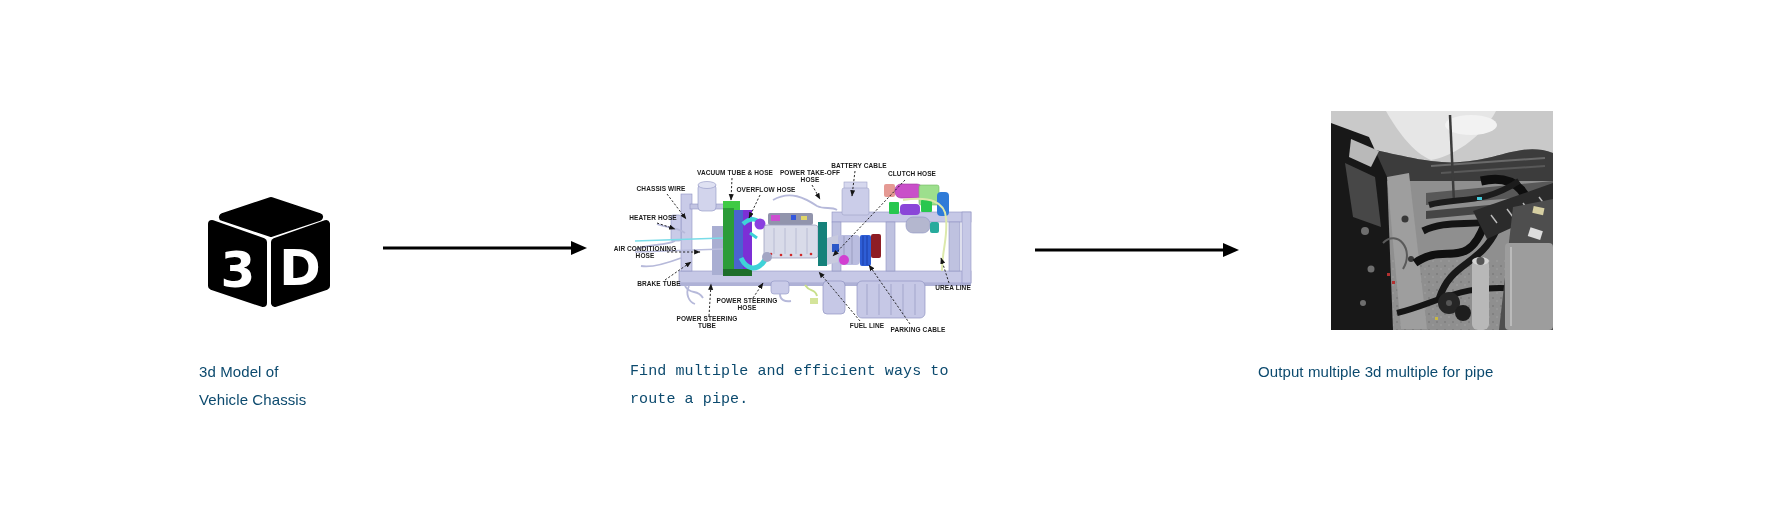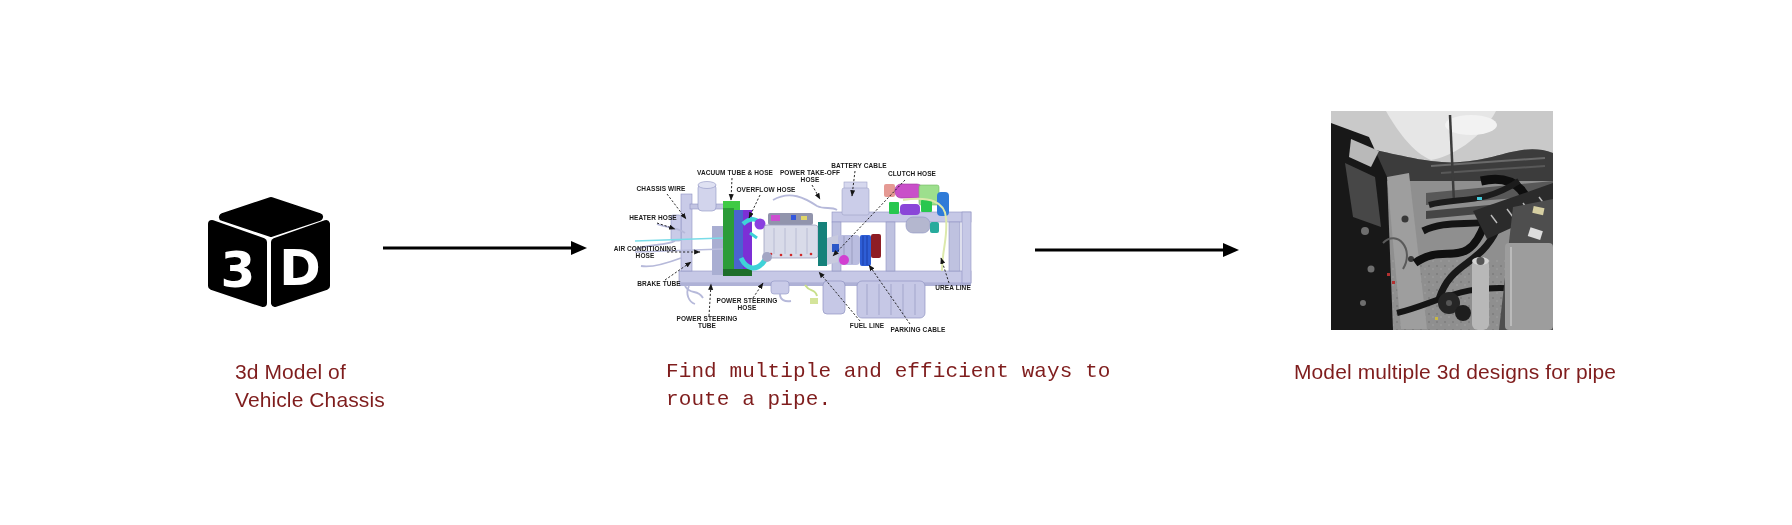--- a/index.html
+++ b/index.html
@@ -1,22 +1,22 @@
 <!DOCTYPE html>
 <html><head>
 <meta charset="utf-8">
 <style>
   html,body{margin:0;padding:0;background:#ffffff;}
   .canvas{
     position:relative;width:1792px;height:525px;background:#ffffff;overflow:hidden;
     font-family:"Liberation Sans", sans-serif;color:#17181c;
   }
   .caption{
-    position:absolute;font-size:21px;line-height:28px;color:#7f1d1d;
-    white-space:pre-line;letter-spacing:0.1px;margin-left:36px;
+    position:absolute;font-size:15px;line-height:28px;color:#0c4a6e;
+    white-space:pre-line;letter-spacing:0.1px;
   }
   .diagram{position:absolute;left:605px;top:138px;width:390px;height:212px;}
   .chassis-art{position:absolute;left:0;top:0;width:390px;height:212px;}
   .dlabel{
     position:absolute;transform:translateX(-50%);
     font-size:6.5px;line-height:7px;font-weight:700;color:#1b1b1b;
     white-space:pre-line;text-align:center;letter-spacing:0.1px;
   }
   .cube-svg{position:absolute;left:205px;top:193px;width:128px;height:118px;}
   .cube-letter{
@@ -261,15 +261,15 @@
     <circle cx="132" cy="202" r="8" fill="#1e1e1e"></circle>
     <circle cx="118" cy="192" r="3" fill="#555"></circle>
 
     <rect x="56" y="162" width="3" height="3" fill="#b23030"></rect>
     <rect x="61" y="170" width="3" height="3" fill="#b23030"></rect>
     <rect x="146" y="86" width="5" height="3" fill="#43c8d8"></rect>
     <rect x="104" y="206" width="3" height="3" fill="#c8b844"></rect>
     <rect x="198" y="118" width="13" height="9" fill="#dddddd" transform="rotate(18 204 122)"></rect>
     <rect x="202" y="96" width="11" height="7" fill="#d6cfa2" transform="rotate(12 207 99)"></rect>
   </svg>
-  <div class="caption" style="left:1258px;top:358px;">Model multiple 3d designs for pipe</div>
+  <div class="caption" style="left:1258px;top:358px;">Output multiple 3d multiple for pipe</div>
 
 </div>
 
 </body></html>

